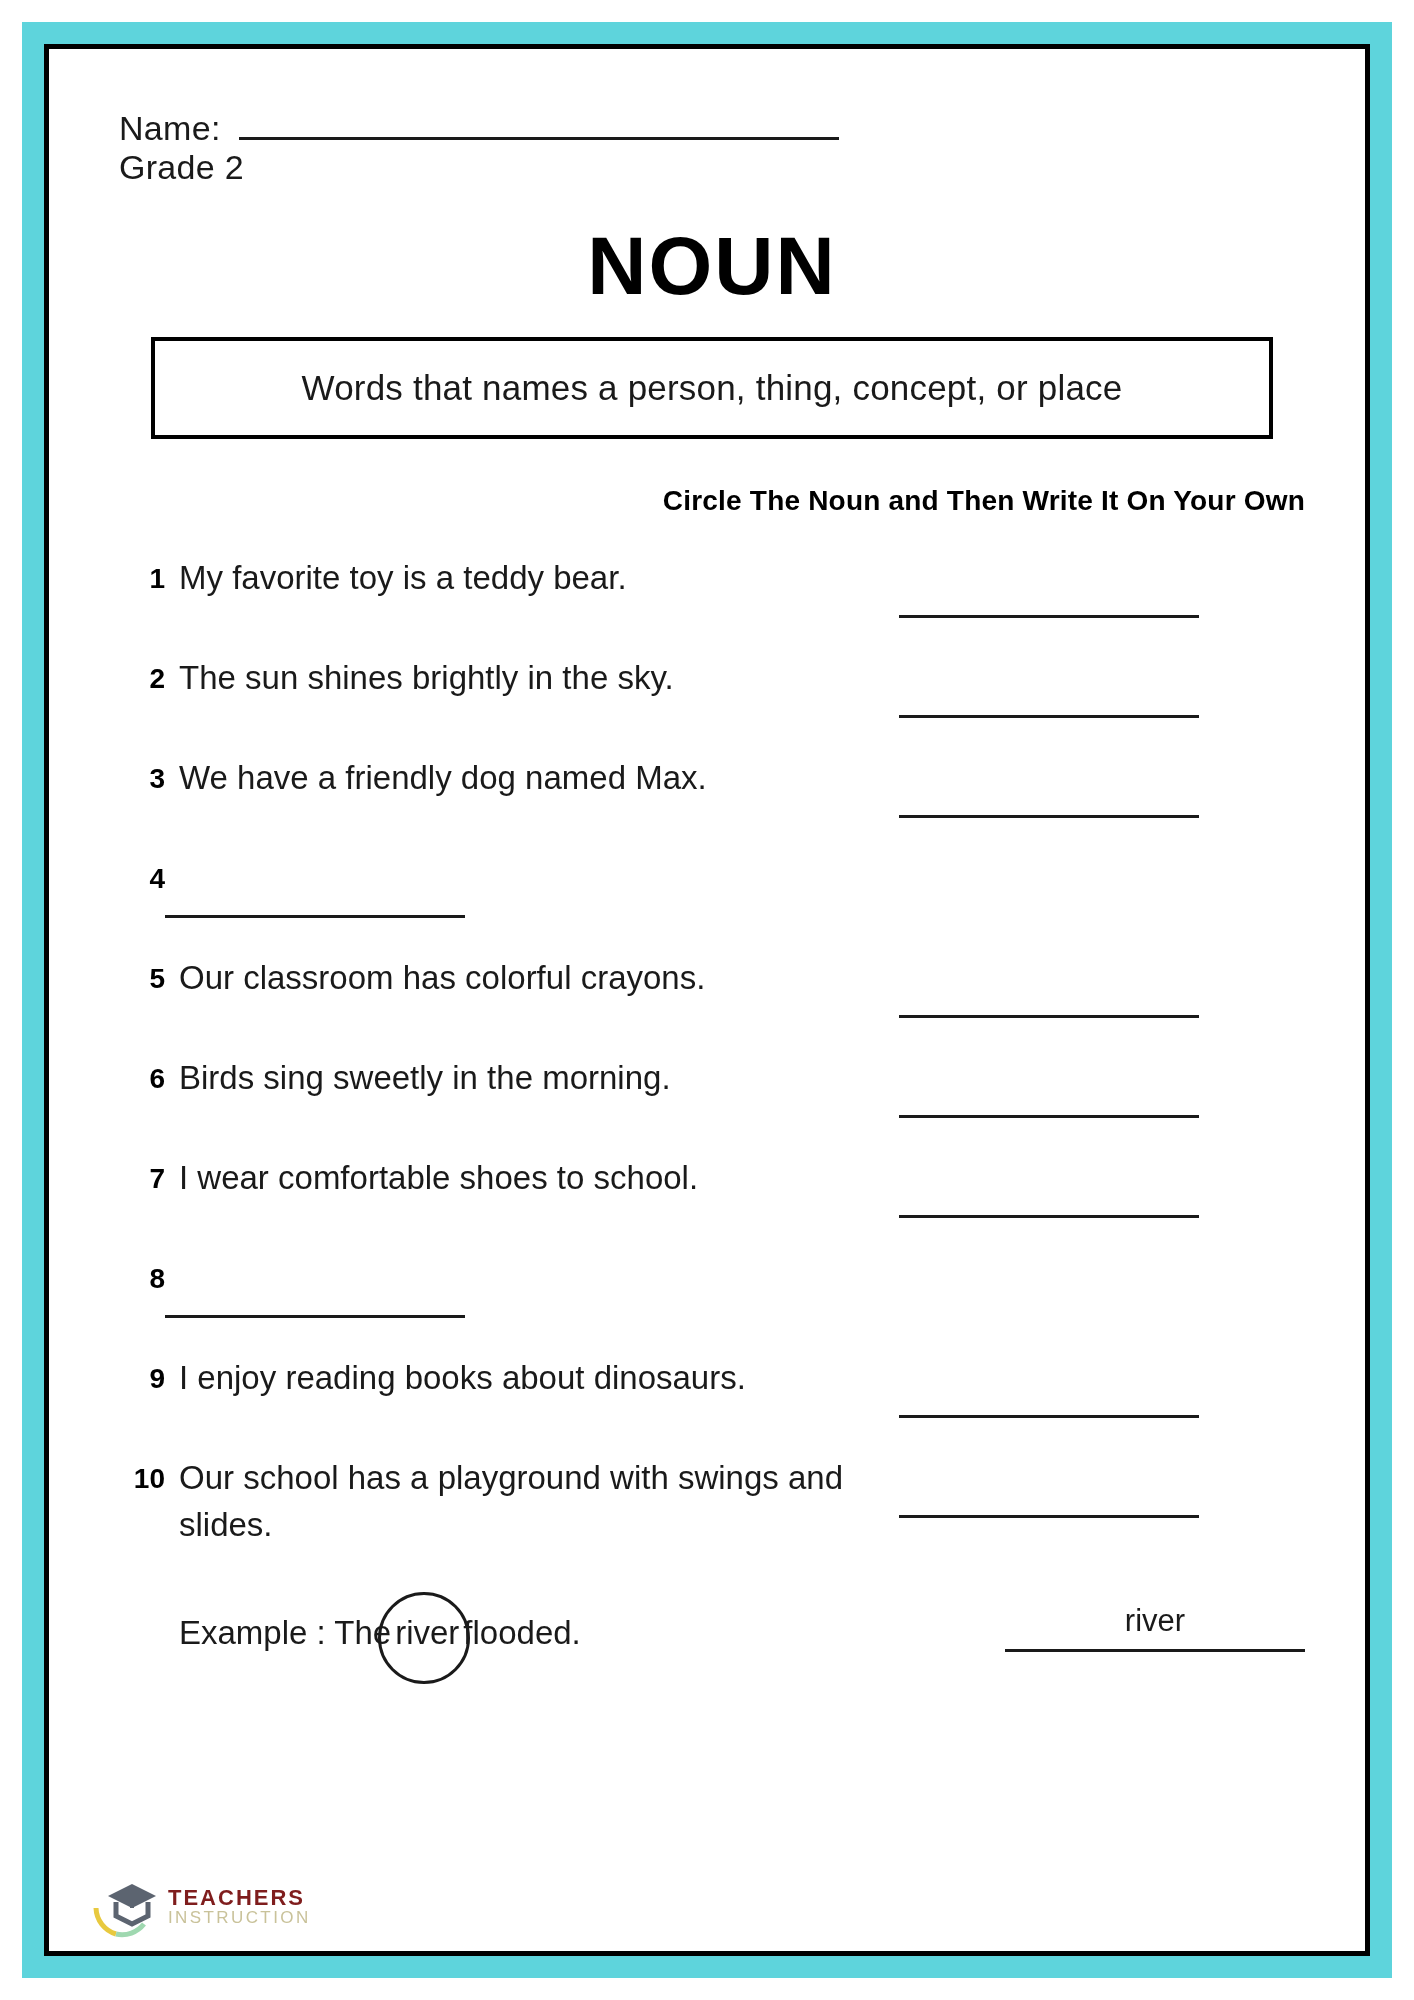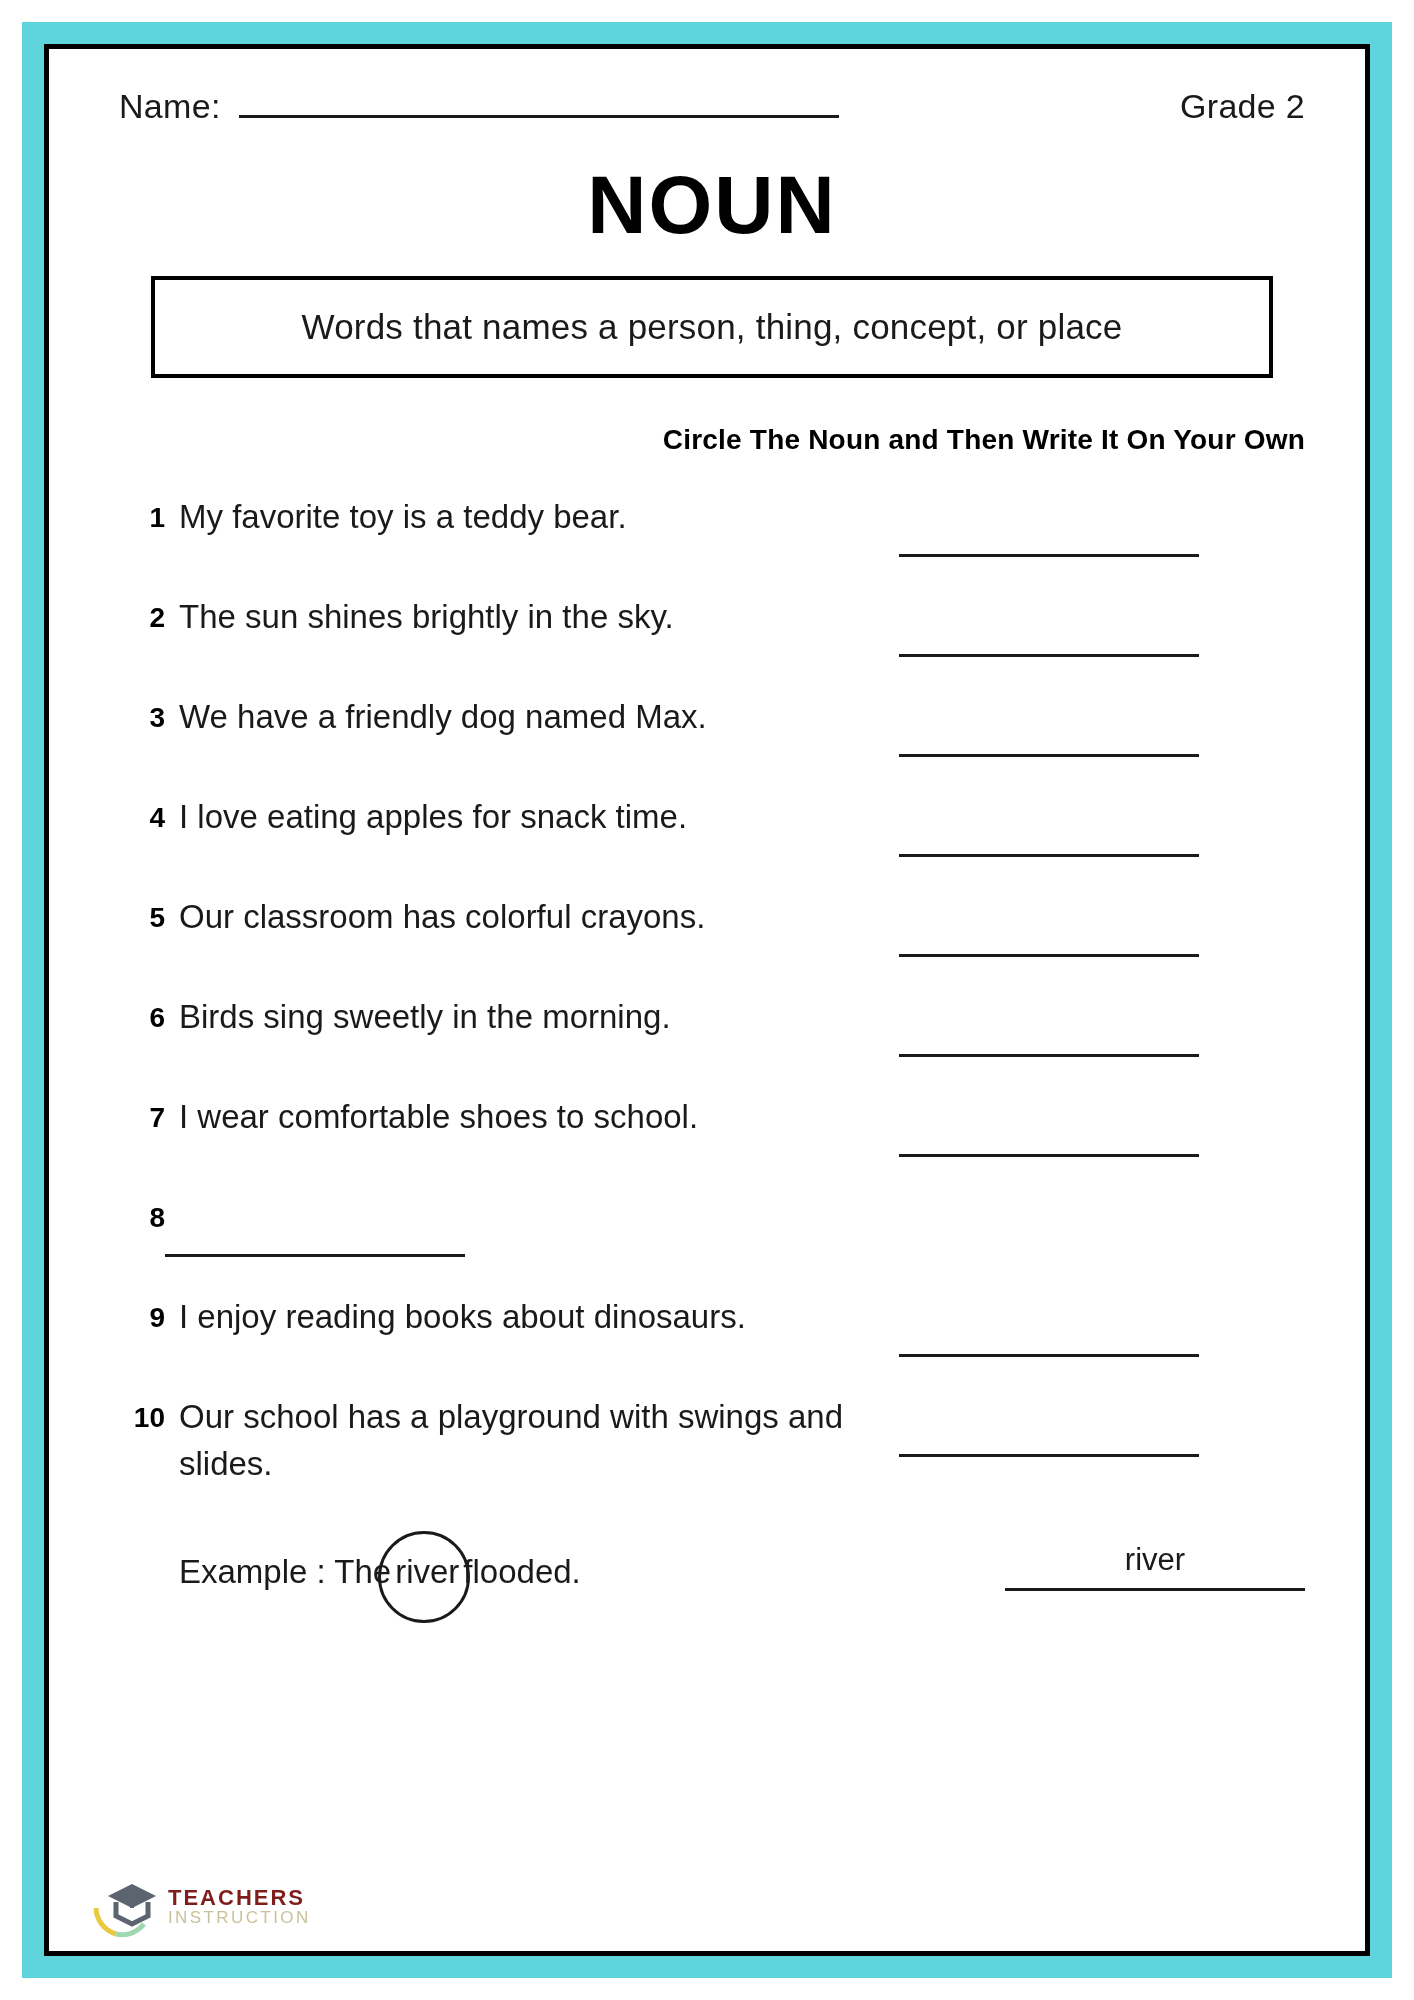--- a/index.html
+++ b/index.html
@@ -49,21 +49,22 @@
     bottom: 49px;
     box-sizing: border-box;
     padding: 28px 60px 0 70px;
   }
 
   
   .header-row {
     display: flex;
     align-items: baseline;
     justify-content: space-between;
-    margin-top: 10px;
+    margin-top: 32px;
+    flex-direction: column;
   }
   .name-group {
     display: flex;
     align-items: baseline;
   }
   .name-label {
     font-size: 34px;
     color: #1a1a1a;
     font-weight: 400;
     letter-spacing: 0.3px;
@@ -266,21 +267,20 @@
       </div>
 
       <div class="q-row">
         <span class="q-num">3</span>
         <span class="q-text">We have a friendly dog named Max.</span>
         <span class="q-answer"></span>
       </div>
 
       <div class="q-row">
         <span class="q-num">4</span>
-        <span class="q-text">I love eating apples for snack time.</span>
         <span class="q-answer"></span>
       </div>
 
       <div class="q-row">
         <span class="q-num">5</span>
         <span class="q-text">Our classroom has colorful crayons.</span>
         <span class="q-answer"></span>
       </div>
 
       <div class="q-row">

